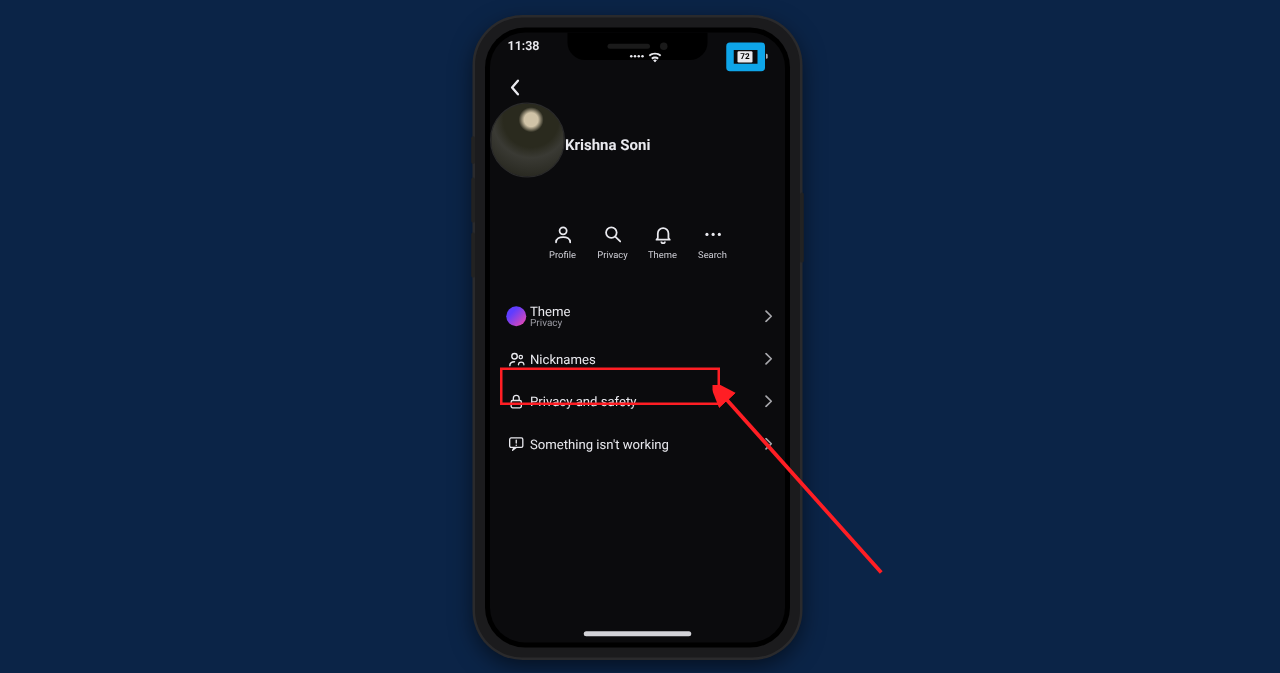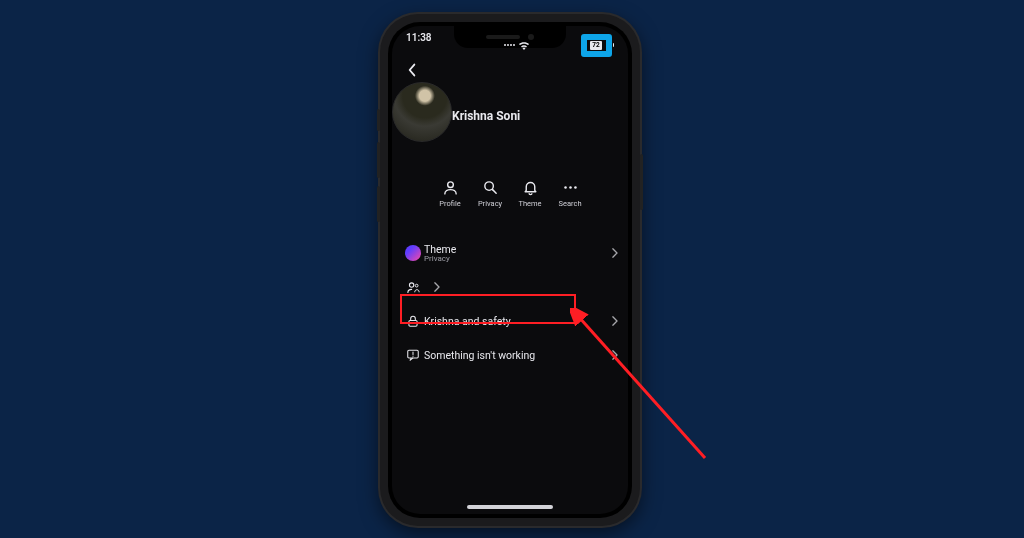--- a/index.html
+++ b/index.html
@@ -168,35 +168,36 @@
 
           <div class="row">
             <div class="ric">
               <svg width="15" height="15" viewBox="0 0 24 24">
                   <circle cx="9" cy="8" r="3.5" stroke="#e9e9ee" stroke-width="1.8" fill="none"></circle>
                   <path d="M3 20c0-3 2.5-5 6-5" stroke="#e9e9ee" stroke-width="1.8" fill="none" stroke-linecap="round"></path>
                   <circle cx="17" cy="9" r="2.2" stroke="#e9e9ee" stroke-width="1.6" fill="none"></circle>
                   <path d="M14 19c0-2 1.5-3.5 3.5-3.5S21 17 21 19" stroke="#e9e9ee" stroke-width="1.6" fill="none" stroke-linecap="round"></path>
                 </svg>
             </div>
+            <span class="label">Nicknames</span>
             <div class="chev">
               <svg width="7" height="10" viewBox="0 0 8 12">
                   <path d="M2 1l5 5-5 5" stroke="#e9e9ee" stroke-width="1.6" fill="none" stroke-linecap="round" stroke-linejoin="round"></path>
                 </svg>
             </div>
           </div>
 
           <div class="row">
             <div class="ric">
               <svg width="14" height="14" viewBox="0 0 24 24">
                   <rect x="5" y="11" width="14" height="10" rx="2" stroke="#e9e9ee" stroke-width="1.8" fill="none"></rect>
                   <path d="M8 11V8a4 4 0 018 0v3" stroke="#e9e9ee" stroke-width="1.8" fill="none"></path>
                 </svg>
             </div>
-            <span class="label">Krishna and safety</span>
+            <span class="label">Privacy and safety</span>
             <div class="chev">
               <svg width="7" height="10" viewBox="0 0 8 12">
                   <path d="M2 1l5 5-5 5" stroke="#e9e9ee" stroke-width="1.6" fill="none" stroke-linecap="round" stroke-linejoin="round"></path>
                 </svg>
             </div>
           </div>
 
           <div class="row">
             <div class="ric">
               <svg width="14" height="14" viewBox="0 0 24 24">

